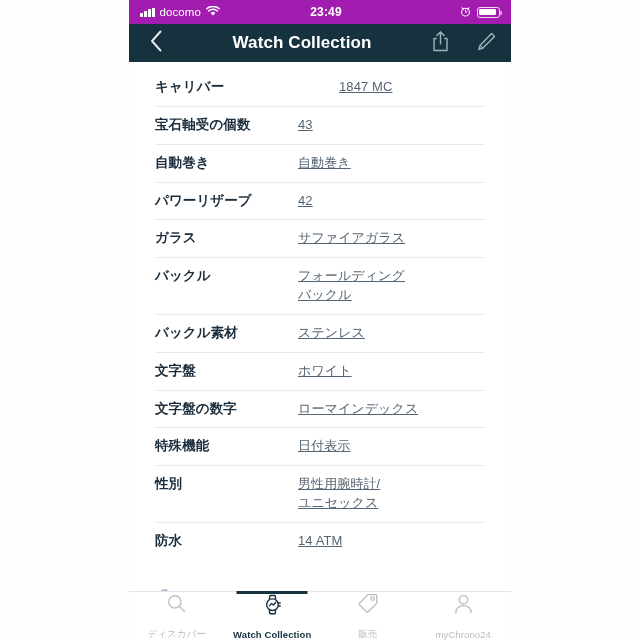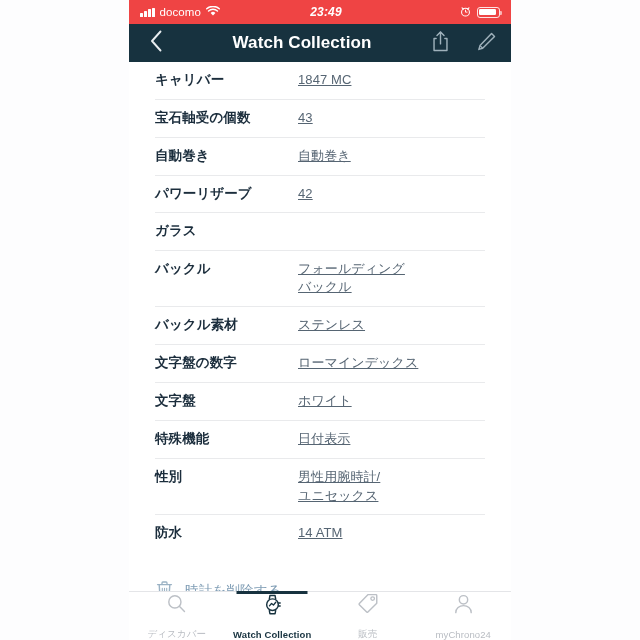--- a/index.html
+++ b/index.html
@@ -23,21 +23,21 @@
     height: 640px;
     background: #ffffff;
     overflow: hidden;
     display: flex;
     flex-direction: column;
   }
 
   
   .statusbar {
     height: 22px;
-    background: #ef4444;
+    background: #a21caf;
     color: #ffffff;
     display: flex;
     align-items: center;
     padding: 12px 11px;
     box-sizing: border-box;
     flex: 0 0 auto;
     position: relative;
   }
   .sb-left {
     display: flex;
@@ -68,21 +68,20 @@
 
   .sb-time {
     position: absolute;
     left: 12px; right: 0;
     text-align: center;
     font-size: 12px;
     font-weight: bold;
     color: #ffffff;
     letter-spacing: 0.2px;
     pointer-events: none;
-    font-style: italic;
   }
   .sb-right {
     margin-left: auto;
     display: flex;
     align-items: center;
     gap: 6px;
   }
   .battery {
     width: 23px;
     height: 11px;
@@ -159,21 +158,21 @@
   }
   .spec-row {
     display: flex;
     align-items: flex-start;
     border-top: 1px solid #e9eaec;
     min-height: 34px;
     padding-top: 9px;
     padding-bottom: 9px;
     box-sizing: border-box;
   }
-  .spec-row.first { border-top: none; padding-top: 9px; }
+  .spec-row.first { border-top: none; padding-top: 16px; gap: 41px; }
   .spec-label {
     width: 143px;
     flex: 0 0 143px;
     font-size: 13.5px;
     font-weight: bold;
     color: #1b2d3c;
     line-height: 1.35;
     letter-spacing: 0.1px;
   }
   .spec-value {
@@ -335,37 +334,38 @@
       <div class="spec-row">
         <div class="spec-label">自動巻き</div>
         <div class="spec-value">自動巻き</div>
       </div>
       <div class="spec-row">
         <div class="spec-label">パワーリザーブ</div>
         <div class="spec-value">42</div>
       </div>
       <div class="spec-row">
         <div class="spec-label">ガラス</div>
+        <div class="spec-value">サファイアガラス</div>
       </div>
       <div class="spec-row">
         <div class="spec-label">バックル</div>
         <div class="spec-value">フォールディング
 バックル</div>
       </div>
       <div class="spec-row">
         <div class="spec-label">バックル素材</div>
         <div class="spec-value">ステンレス</div>
       </div>
       <div class="spec-row">
+        <div class="spec-label">文字盤</div>
+        <div class="spec-value">ホワイト</div>
+      </div>
+      <div class="spec-row">
         <div class="spec-label">文字盤の数字</div>
         <div class="spec-value">ローマインデックス</div>
-      </div>
-      <div class="spec-row">
-        <div class="spec-label">文字盤</div>
-        <div class="spec-value">ホワイト</div>
       </div>
       <div class="spec-row">
         <div class="spec-label">特殊機能</div>
         <div class="spec-value">日付表示</div>
       </div>
       <div class="spec-row">
         <div class="spec-label">性別</div>
         <div class="spec-value">男性用腕時計/
 ユニセックス</div>
       </div>

